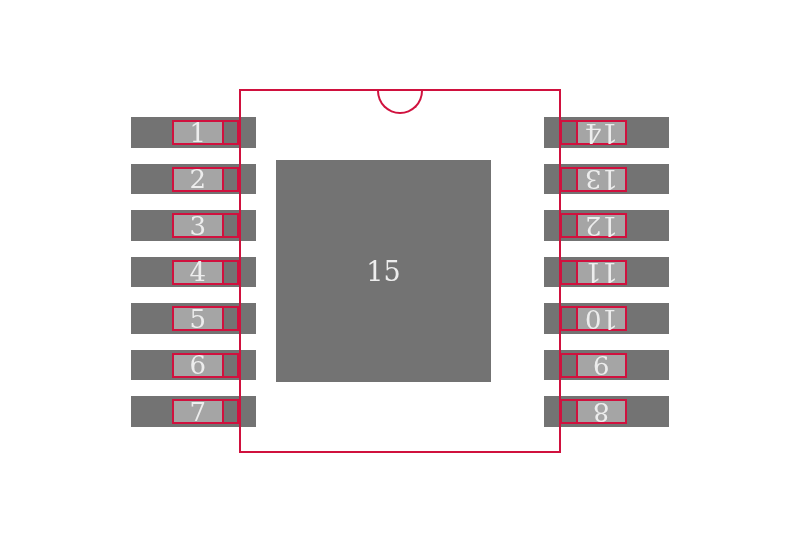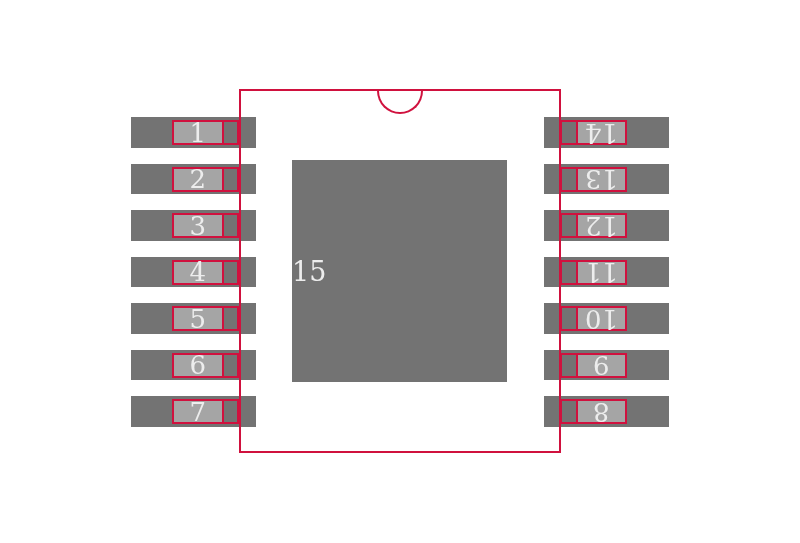--- a/index.html
+++ b/index.html
@@ -31,24 +31,24 @@
     box-sizing: border-box;
     border: 2px solid var(--red, #d0113e);
     border-top: none;
     border-radius: 0 0 23px 23px;
     z-index: 2;
   }
 
   
   .epad {
     position: absolute;
-    left: 292px; top: 160px;
+    left: 276px; top: 160px;
     width: 215px; height: 222px;
     background: var(--copper, #737373);
-    display: flex; align-items: center; justify-content: flex-start;
+    display: flex; align-items: center; justify-content: center;
     z-index: 1;
   }
 
   
   .pad {
     position: absolute;
     width: 125px; height: 30.5px;
     background: var(--copper, #737373);
     z-index: 1;
   }

